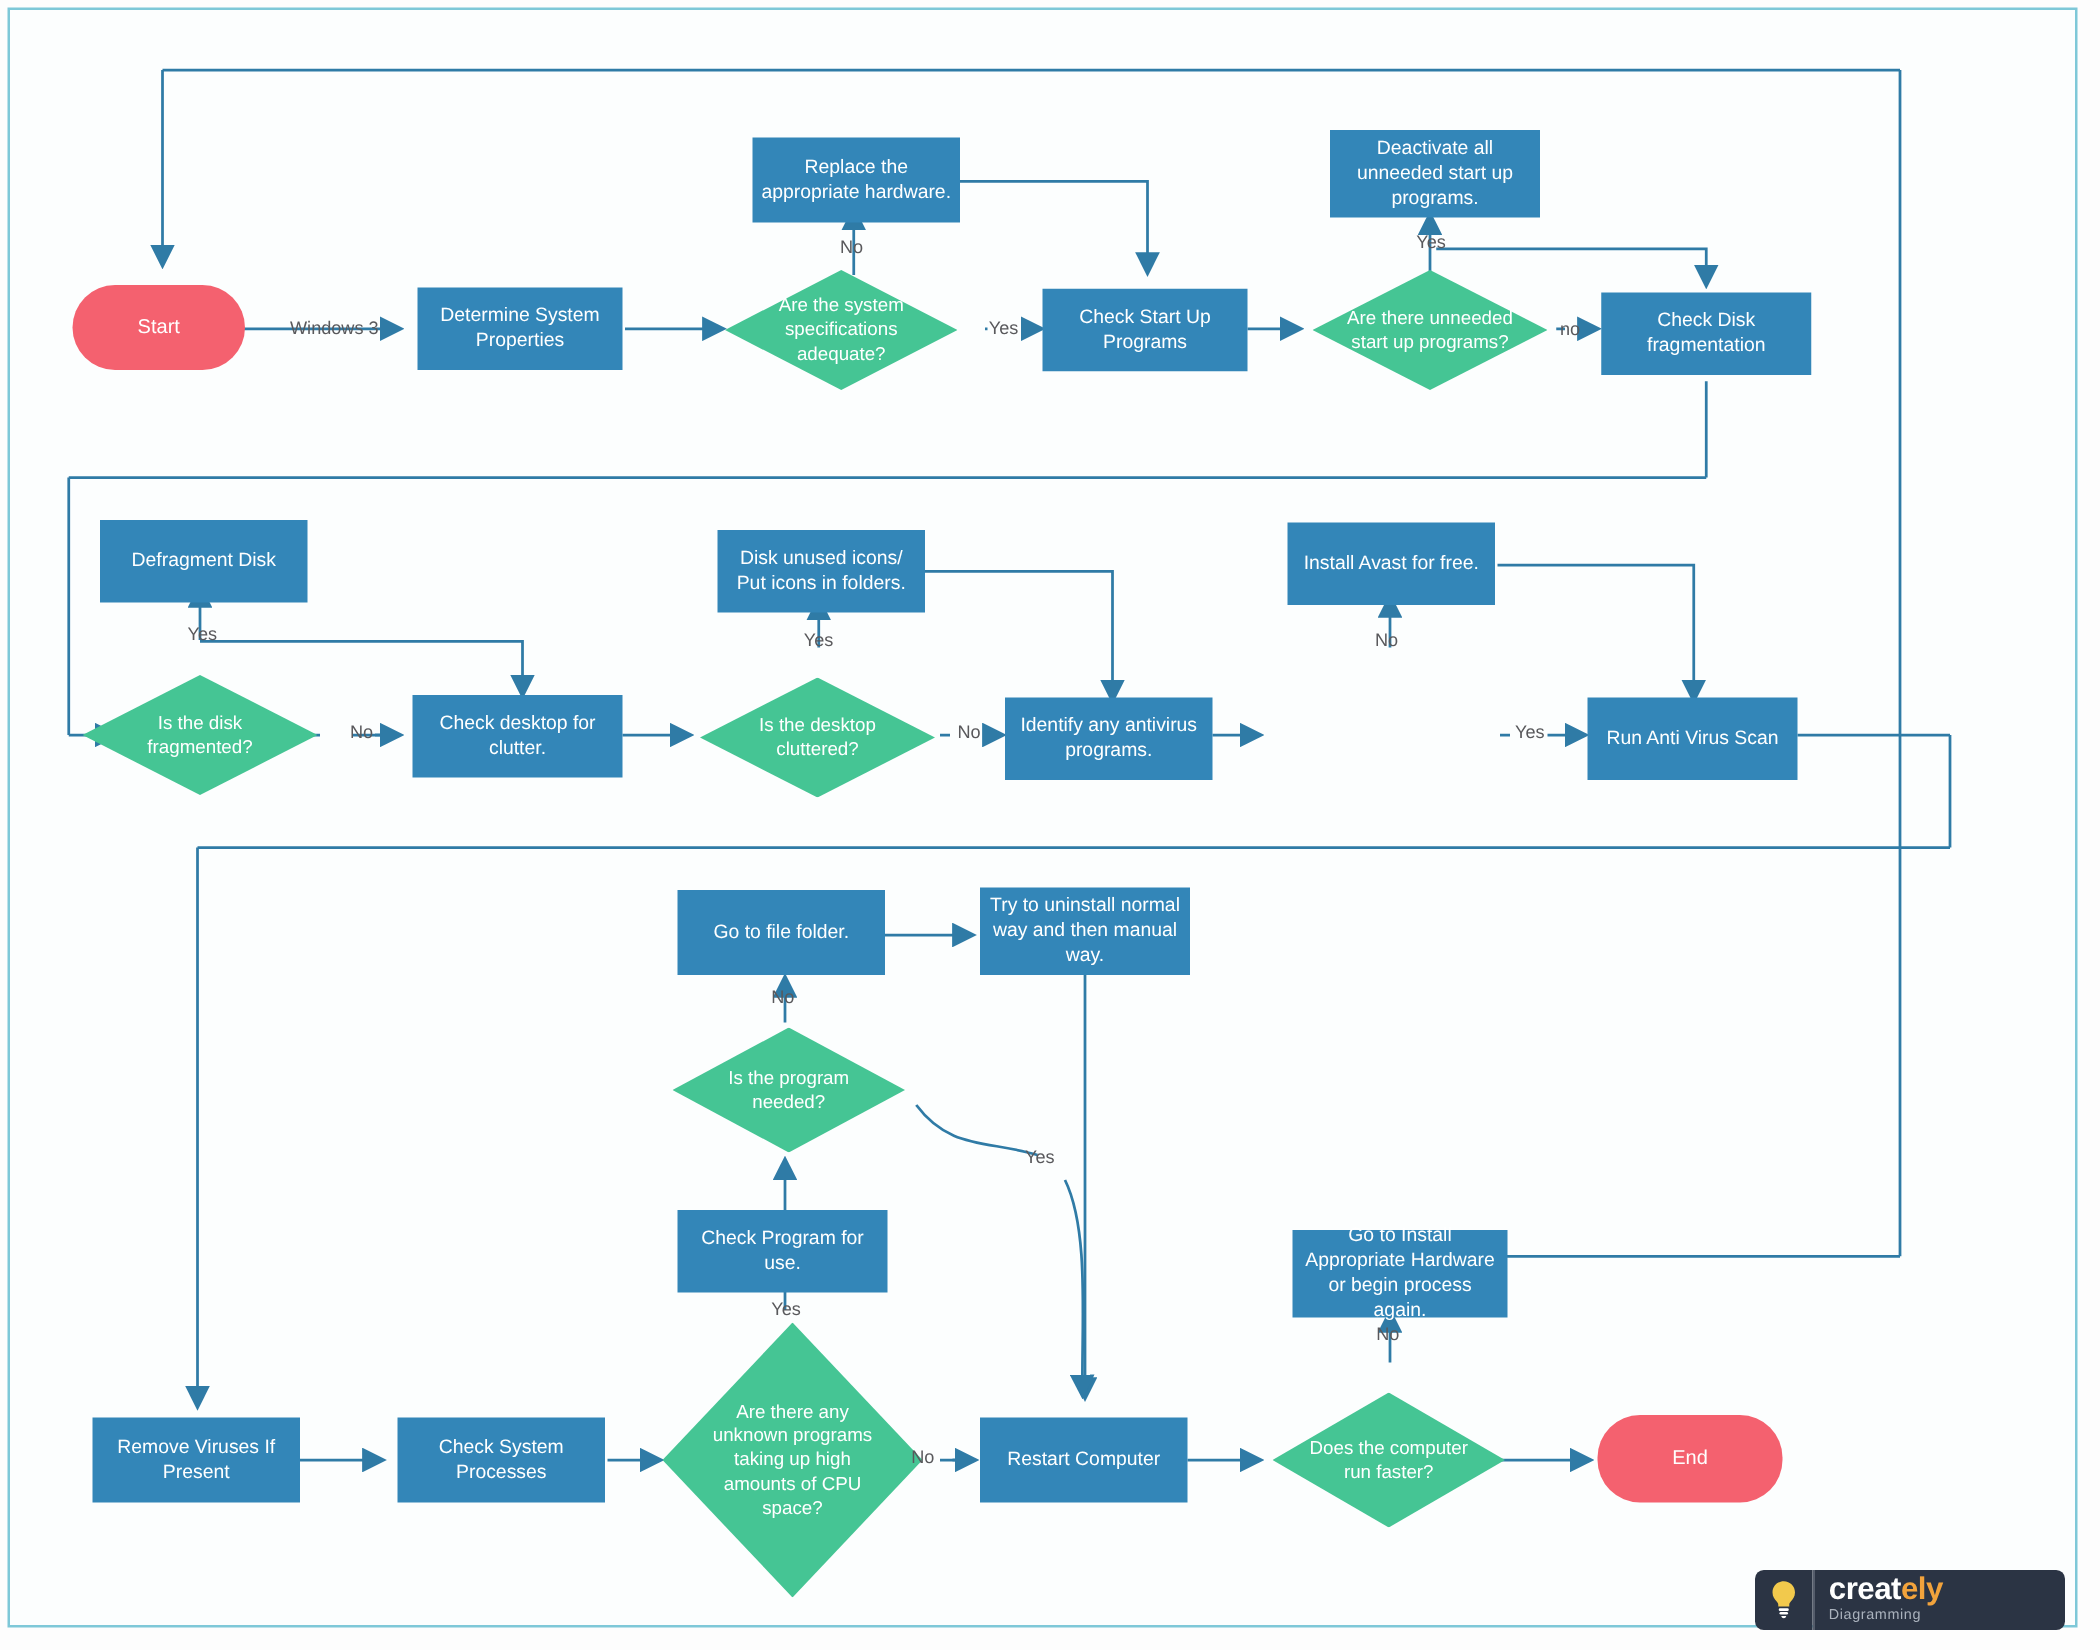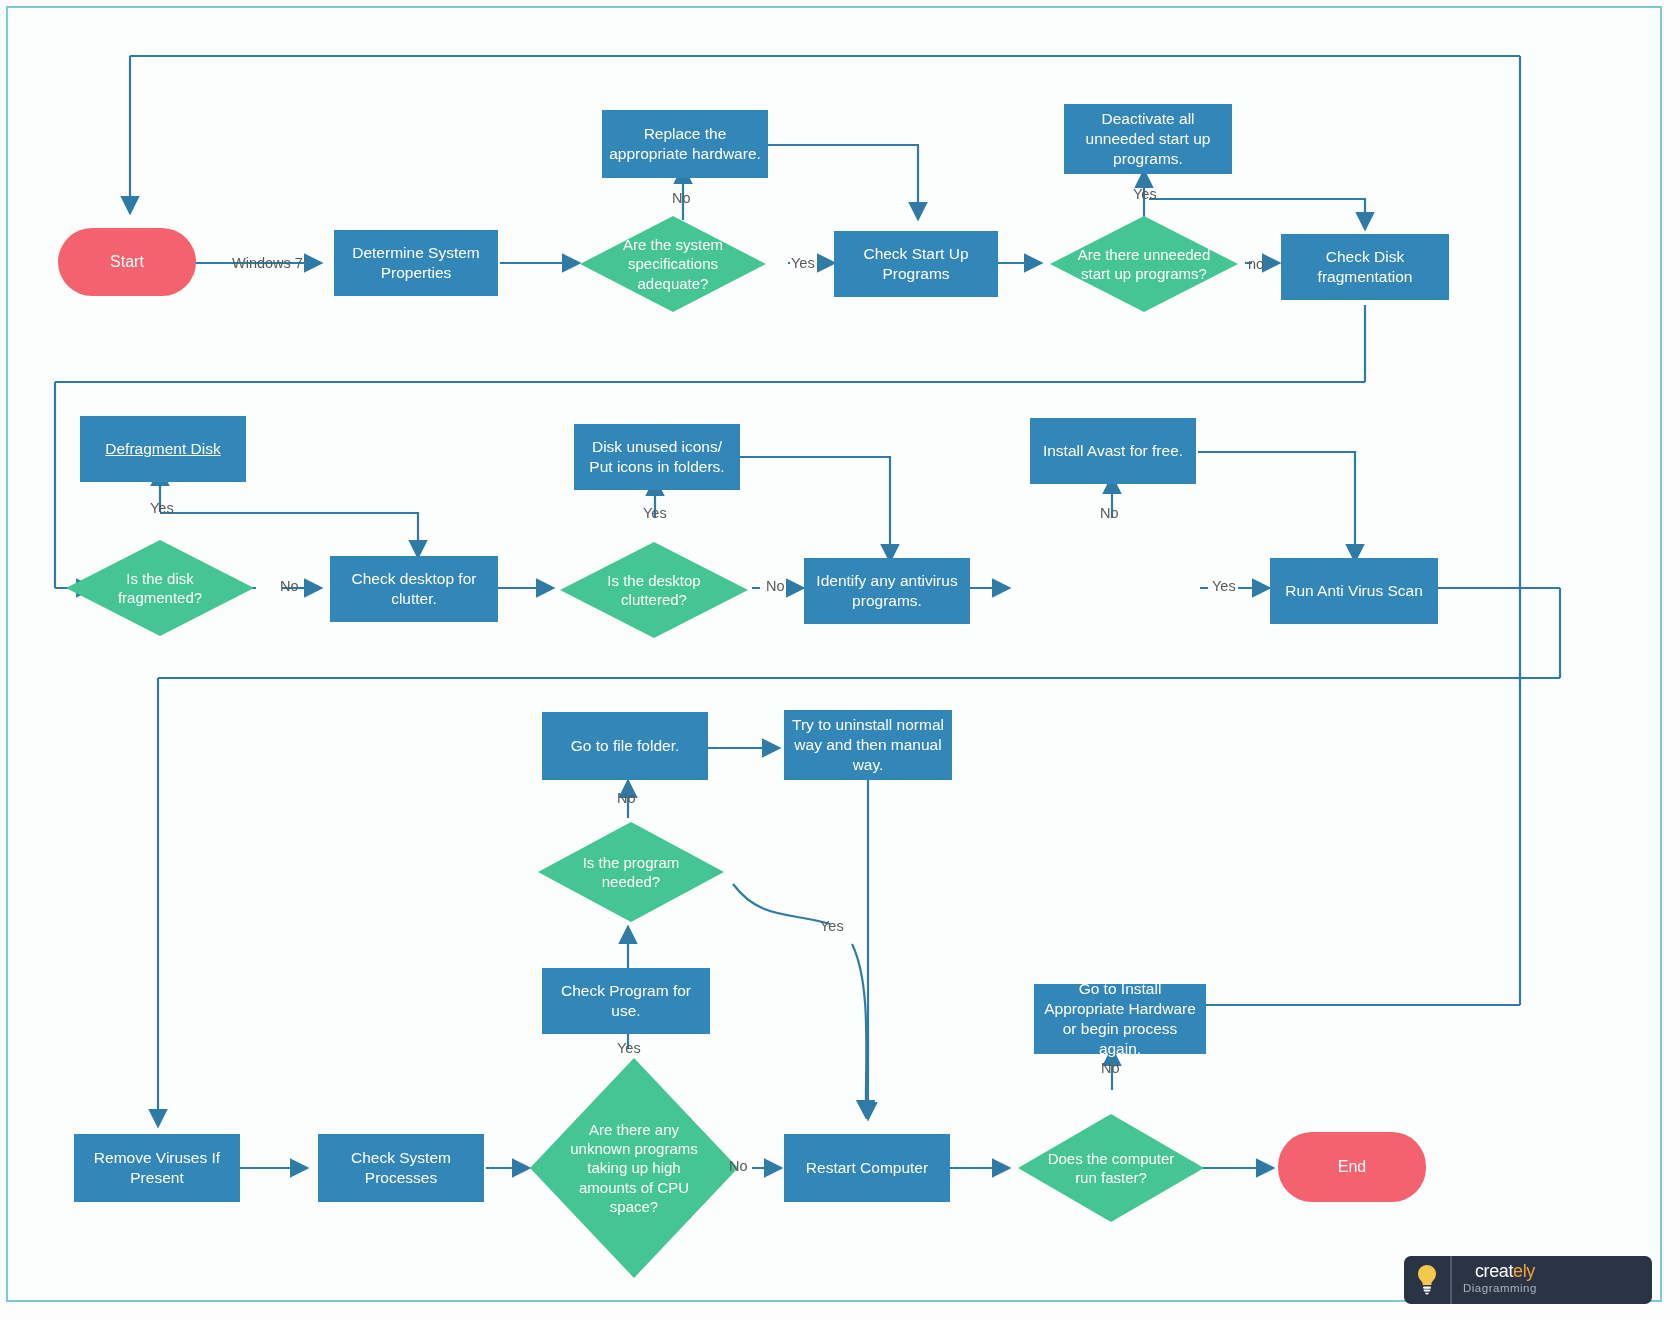--- a/index.html
+++ b/index.html
@@ -74,21 +74,21 @@
     width:46px;height:48px;
     background:#2b3444;border-radius:7px 0 0 7px;
     display:flex;align-items:center;justify-content:center;
   }
   #logo .divider{width:2px;height:48px;background:#545c6b;}
   #logo .wordbox{
     flex:1;height:48px;background:#2b3444;border-radius:0 7px 7px 0;
     display:flex;flex-direction:column;justify-content:center;
     padding-left:11px;box-sizing:border-box;
   }
-  #logo .w1{font-size:18px;font-weight:normal;color:#ffffff;letter-spacing:-.4px;line-height:1;margin-left:12px;}
+  #logo .w1{font-size:25px;font-weight:bold;color:#ffffff;letter-spacing:-.4px;line-height:1;}
   #logo .w1 .ly{color:#f2a33c;}
   #logo .w2{font-size:11.5px;color:#aab2bd;letter-spacing:.5px;line-height:1.5;}
 </style>
 </head>
 <body>
 
 <div id="canvas">
   <div id="frame"></div>
 
   <svg id="edges" viewBox="0 0 1680 1320" xmlns="http://www.w3.org/2000/svg">
@@ -214,21 +214,21 @@
 
   <div class="node process" style="left:1281px;top:234px;width:168px;height:66px;">
     <span>Check Disk fragmentation</span>
   </div>
 
   <div class="node decision" style="left:1050px;top:216px;width:188px;height:96px;">
     <span class="dshape"></span>
     <span class="dtext">Are there unneeded start up programs?</span>
   </div>
 
-  <div class="node process" style="left:80px;top:416px;width:166px;height:66px;text-decoration:underline;">
+  <div class="node process" style="left:80px;top:416px;width:166px;height:66px;">
     <span>Defragment Disk</span>
   </div>
 
   <div class="node decision" style="left:66px;top:540px;width:188px;height:96px;">
     <span class="dshape"></span>
     <span class="dtext">Is the disk fragmented?</span>
   </div>
 
   <div class="node process" style="left:330px;top:556px;width:168px;height:66px;">
     <span>Check desktop for clutter.</span>
@@ -296,21 +296,21 @@
 
   <div class="node decision" style="left:1018px;top:1114px;width:186px;height:108px;">
     <span class="dshape"></span>
     <span class="dtext">Does the computer run faster?</span>
   </div>
 
   <div class="node terminator" style="left:1278px;top:1132px;width:148px;height:70px;">
     <span>End</span>
   </div>
 
-  <div class="elabel" style="left:232px;top:255px;">Windows 7</div>
+  <div class="elabel" style="left:232px;top:255px;">Windows 3</div>
   <div class="elabel" style="left:672px;top:190px;">No</div>
   <div class="elabel" style="left:791px;top:255px;">Yes</div>
   <div class="elabel" style="left:1133px;top:186px;">Yes</div>
   <div class="elabel" style="left:1248px;top:256px;">no</div>
   <div class="elabel" style="left:150px;top:500px;">Yes</div>
   <div class="elabel" style="left:280px;top:578px;">No</div>
   <div class="elabel" style="left:643px;top:505px;">Yes</div>
   <div class="elabel" style="left:766px;top:578px;">No</div>
   <div class="elabel" style="left:1100px;top:505px;">No</div>
   <div class="elabel" style="left:1212px;top:578px;">Yes</div>

